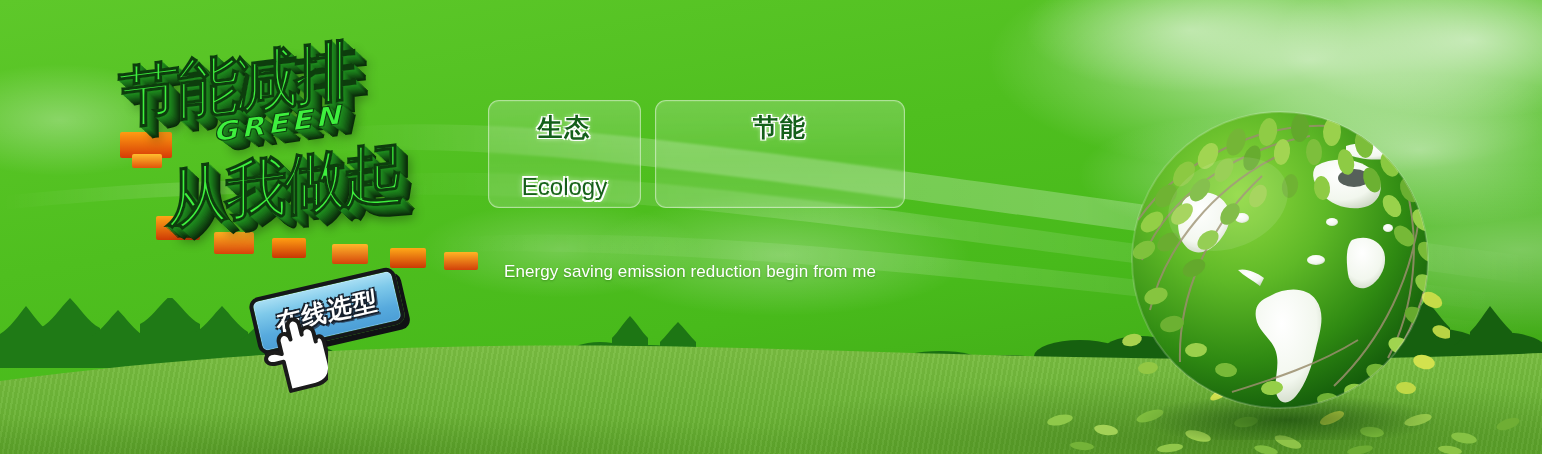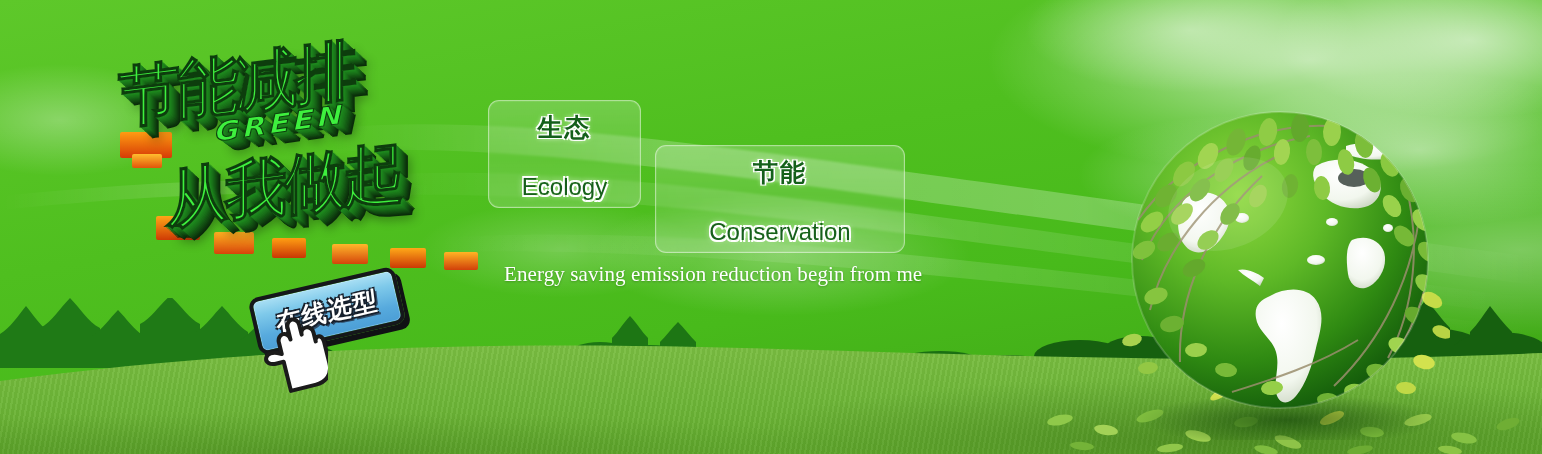--- a/index.html
+++ b/index.html
@@ -102,25 +102,25 @@
     letter-spacing:2px;line-height:1;
     text-shadow:-1.4px -1.4px 0 #fff,1.4px -1.4px 0 #fff,-1.4px 1.4px 0 #fff,1.4px 1.4px 0 #fff,
                  0 0 5px rgba(255,255,255,.95);
   }
   .card-en{
     margin-top:35px;
     font-family:"Liberation Sans", sans-serif;font-size:24px;color:#17601b;line-height:1;
     text-shadow:-1.6px -1.6px 0 #fff,1.6px -1.6px 0 #fff,-1.6px 1.6px 0 #fff,1.6px 1.6px 0 #fff,
                  0 0 6px rgba(255,255,255,.9);
   }
-  .c1{width:153px;} .c2{width:250px;margin-top:45px;} .c3{width:200px;}
+  .c1{width:153px;} .c2{width:250px;} .c3{width:200px;}
 
   .tagline{
     position:absolute;left:504px;top:262px;
-    font-family:Liberation Serif, serif;font-size:21px;color:#ffffff;
+    font-family:Liberation Sans, sans-serif;font-size:17px;color:#ffffff;
     letter-spacing:.1px;text-shadow:0 1px 2px rgba(20,70,10,.35);
   }
 
   
   .globe-wrap{position:absolute;left:1120px;top:100px;width:330px;height:340px;}
 </style>
 </head>
 <body>
 
 <div class="banner">
@@ -253,21 +253,20 @@
 
   <div class="cards">
 
     <div class="card c1">
       <div class="card-cn">生态</div>
       <div class="card-en">Ecology</div>
     </div>
 
     <div class="card c2">
       <div class="card-cn">节能</div>
-      <div class="card-en">Conservation</div>
     </div>
 
   </div>
 
   <div class="tagline">Energy saving emission reduction begin from me</div>
 
   <div class="globe-wrap">
     <svg width="330" height="340" viewBox="0 0 330 340">
       <defs>
         <radialGradient id="gsphere" cx="36%" cy="28%" r="78%">

